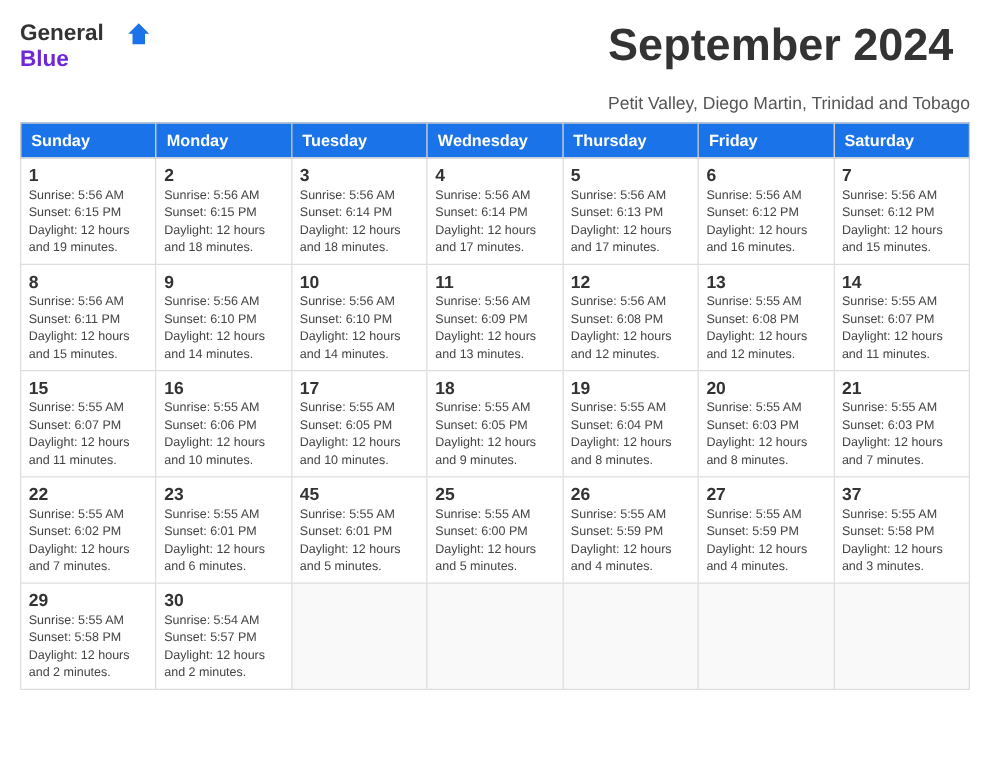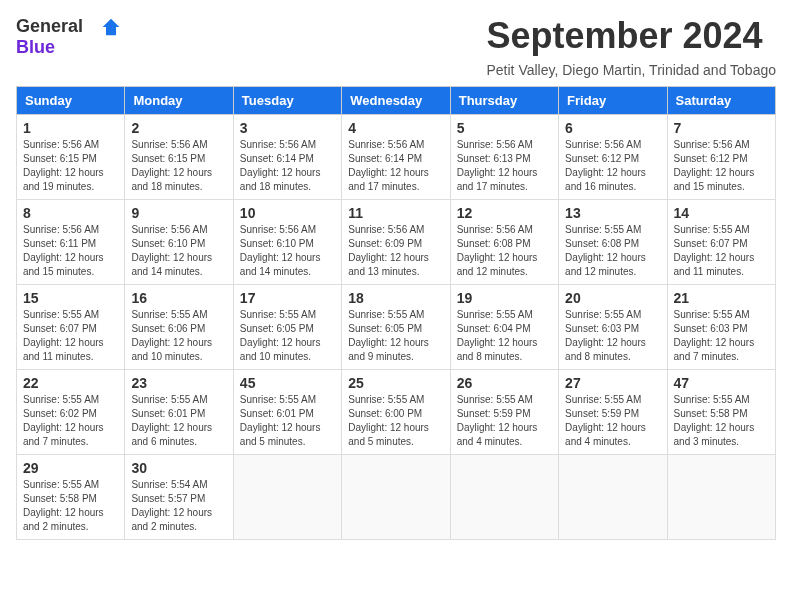--- a/index.html
+++ b/index.html
@@ -46,21 +46,21 @@
     }
     .month-title {
       font-size: 36px;
       font-weight: bold;
       color: #333;
       line-height: 1.1;
     }
     .subtitle {
       font-size: 14px;
       color: #555;
-      margin-top: 6px;
+      margin-top: 18px;
     }
     .calendar {
       width: 100%;
       border-collapse: collapse;
       margin-top: 8px;
       padding-left: 12px;
     }
     .calendar th {
       background-color: #1a73e8;
       color: white;
@@ -294,21 +294,21 @@
 Sunset: 5:59 PM
 Daylight: 12 hours and 4 minutes.</div>
         </td>
         <td>
           <span class="day-number">27</span>
           <div class="day-info" style="white-space: pre-line;">Sunrise: 5:55 AM
 Sunset: 5:59 PM
 Daylight: 12 hours and 4 minutes.</div>
         </td>
         <td>
-          <span class="day-number">47</span>
+          <span class="day-number">37</span>
           <div class="day-info" style="white-space: pre-line;">Sunrise: 5:55 AM
 Sunset: 5:58 PM
 Daylight: 12 hours and 3 minutes.</div>
         </td>
       </tr>
       <tr class="week-row">
         <td>
           <span class="day-number">29</span>
           <div class="day-info" style="white-space: pre-line;">Sunrise: 5:55 AM
 Sunset: 5:58 PM

